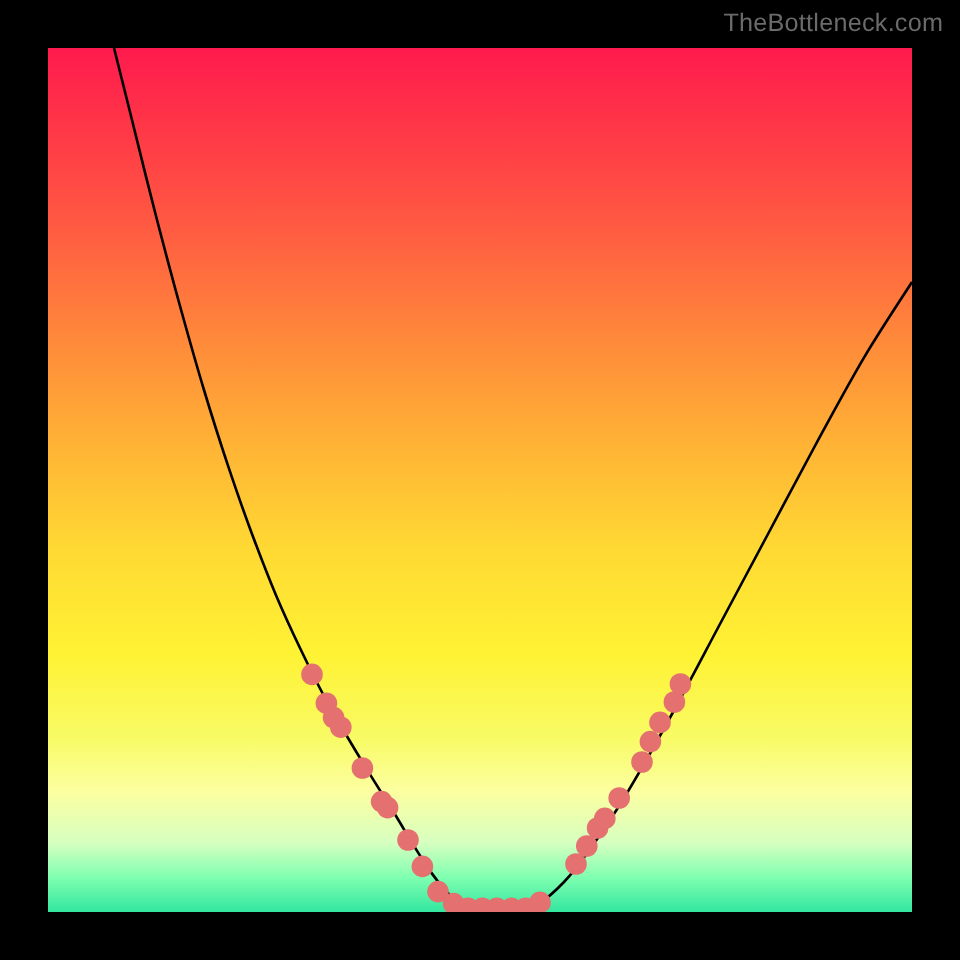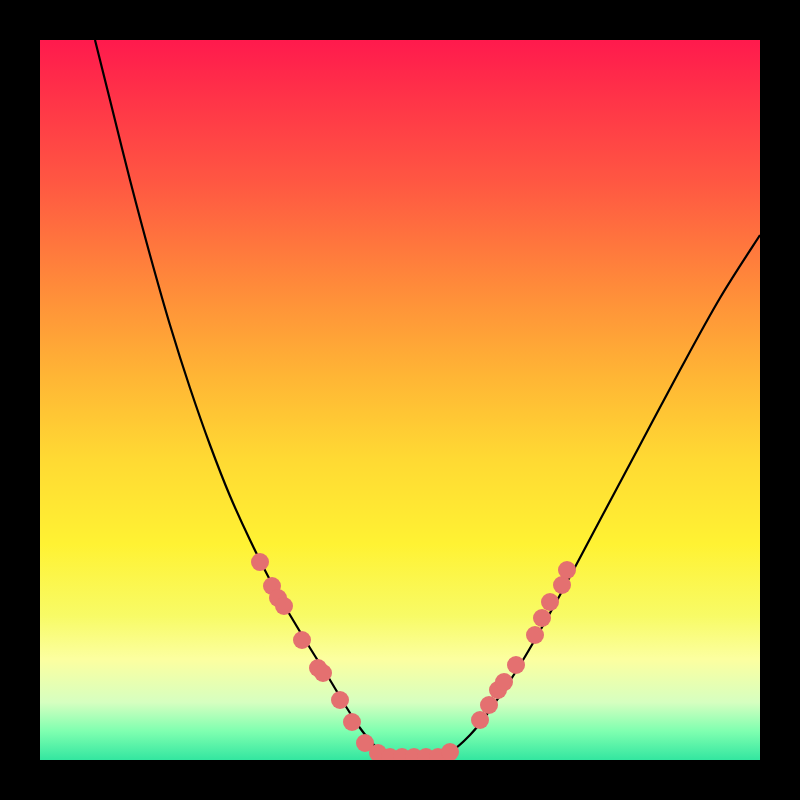--- a/index.html
+++ b/index.html
@@ -56,20 +56,21 @@
     font-size: 21px;
     font-weight: 400;
     letter-spacing: 0.2px;
   }
 </style>
 </head>
 <body>
 
 <div class="frame">
 
+  <div class="attribution">TheBottleneck.com</div>
 
   <div class="plot-area">
     <svg viewBox="0 0 720 720">
       <path d="M 55 0 C 57.5 10.0, 64.2 36.7, 70 60 C 75.8 83.3, 83.3 114.2, 90 140 C 96.7 165.8, 103.3 190.8, 110 215 C 116.7 239.2, 123.3 262.8, 130 285 C 136.7 307.2, 143.3 328.0, 150 348 C 156.7 368.0, 163.3 387.0, 170 405 C 176.7 423.0, 183.3 440.2, 190 456 C 196.7 471.8, 203.3 486.0, 210 500 C 216.7 514.0, 223.3 527.5, 230 540 C 236.7 552.5, 243.3 563.7, 250 575 C 256.7 586.3, 263.3 597.2, 270 608 C 276.7 618.8, 284.2 630.5, 290 640 C 295.8 649.5, 300.0 657.0, 305 665 C 310.0 673.0, 315.0 681.2, 320 688 C 325.0 694.8, 330.0 701.3, 335 706 C 340.0 710.7, 344.2 714.2, 350 716 C 355.8 717.8, 363.3 716.8, 370 717 C 376.7 717.2, 383.3 717.8, 390 717 C 396.7 716.2, 403.3 715.7, 410 712 C 416.7 708.3, 423.3 702.0, 430 695 C 436.7 688.0, 441.7 681.7, 450 670 C 458.3 658.3, 468.3 644.2, 480 625 C 491.7 605.8, 506.7 579.2, 520 555 C 533.3 530.8, 546.7 505.0, 560 480 C 573.3 455.0, 586.7 430.0, 600 405 C 613.3 380.0, 626.7 354.5, 640 330 C 653.3 305.5, 666.7 280.5, 680 258 C 693.3 235.5, 713.3 205.5, 720 195" id="curve-path" fill="none" stroke="#000000" stroke-width="2.2"></path>
       <g id="markers-group">
           <circle cx="220" cy="522" r="9" fill="#e47070" stroke="#d85f5f" stroke-width="0"></circle>
           <circle cx="232" cy="546" r="9" fill="#e47070" stroke="#d85f5f" stroke-width="0"></circle>
           <circle cx="238" cy="558" r="9" fill="#e47070" stroke="#d85f5f" stroke-width="0"></circle>
           <circle cx="244" cy="566" r="9" fill="#e47070" stroke="#d85f5f" stroke-width="0"></circle>
           <circle cx="262" cy="600" r="9" fill="#e47070" stroke="#d85f5f" stroke-width="0"></circle>

